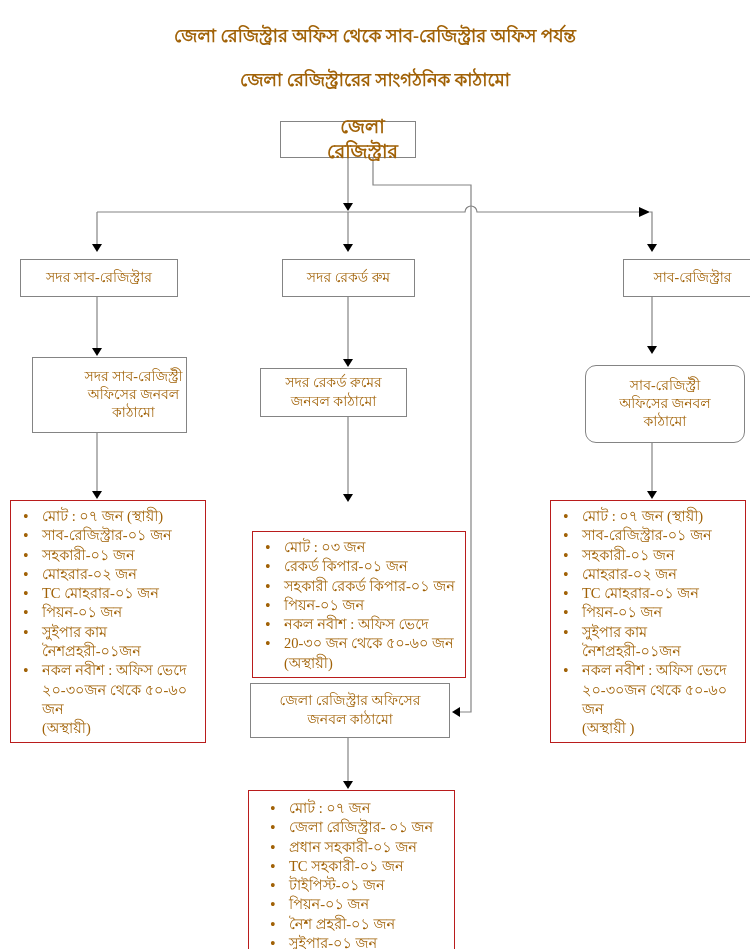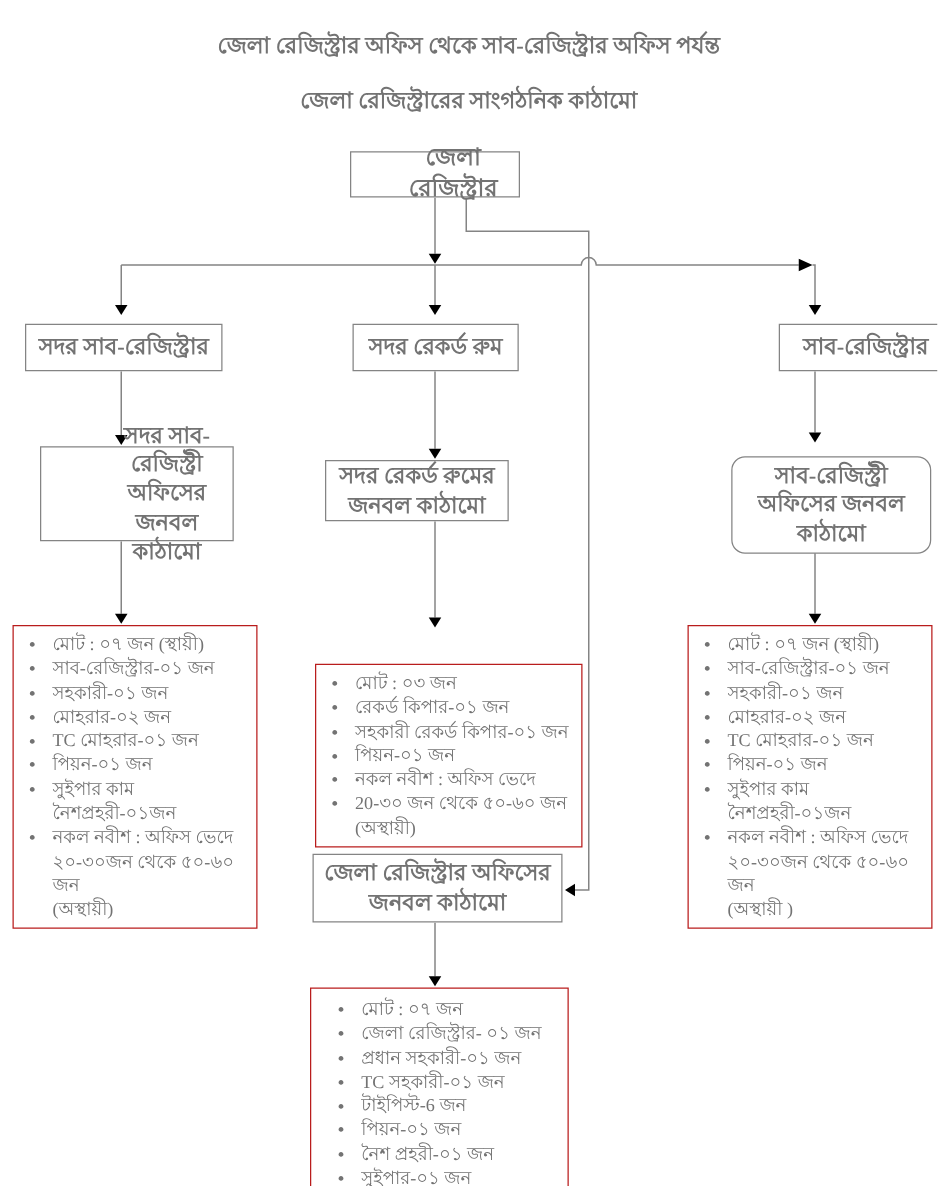--- a/index.html
+++ b/index.html
@@ -1,32 +1,31 @@
 <!DOCTYPE html>
 <html><head>
 <meta charset="utf-8">
 <style>
   html,body { margin:0; padding:0; background:#ffffff; }
   .canvas {
     position:relative; width:750px; height:949px; background:#ffffff;
-    font-family:"Liberation Serif", serif; color:#737373; overflow:hidden;
+    font-family:"Liberation Serif", serif; color:#a16207; overflow:hidden;
   }
   .title {
     position:absolute; top:4px; left:0; width:750px; text-align:center;
     font-size:18px; font-weight:bold; line-height:1.22; white-space:pre-line;
   }
   svg.connectors { position:absolute; left:0; top:0; }
   svg.connectors path { stroke:#848484; stroke-width:1.2; fill:none; }
   svg.connectors polygon { fill:#000000; stroke:none; }
   .node {
     position:absolute; border:1px solid #848484; background:#ffffff;
     display:flex; align-items:center; justify-content:center;
-    text-align:center; white-space:pre-line; font-size:18px; line-height:1.3;
+    text-align:center; white-space:pre-line; font-size:14px; line-height:1.3;
     box-sizing:border-box;
-    font-weight:bold;
   }
   .node--root { font-size:19px; font-weight:bold;padding-left:29px; }
   .list {
     position:absolute; border:1px solid #b91c1c; background:#ffffff;
     box-sizing:border-box; padding:6px 2px 4px 0;
   }
   .list ul { margin:0; padding:0; list-style:none; }
   .list li {
     position:relative; padding-left:31px; font-size:14.5px; line-height:1.33;
     white-space:pre-line;
@@ -152,20 +151,20 @@
 
   <div class="node" id="box-bottom-mid">জেলা রেজিস্ট্রার অফিসের
 জনবল কাঠামো</div>
 
   <div class="list list--bottom" id="list-bottom">
     <ul>
         <li>মোট : ০৭ জন</li>
         <li>জেলা রেজিস্ট্রার- ০১ জন</li>
         <li>প্রধান সহকারী-০১ জন</li>
         <li>TC সহকারী-০১ জন</li>
-        <li>টাইপিস্ট-6 জন</li>
+        <li>টাইপিস্ট-০১ জন</li>
         <li>পিয়ন-০১ জন</li>
         <li>নৈশ প্রহরী-০১ জন</li>
         <li>সুইপার-০১ জন</li>
       </ul>
   </div>
 
 </div>
 
 </body></html>

